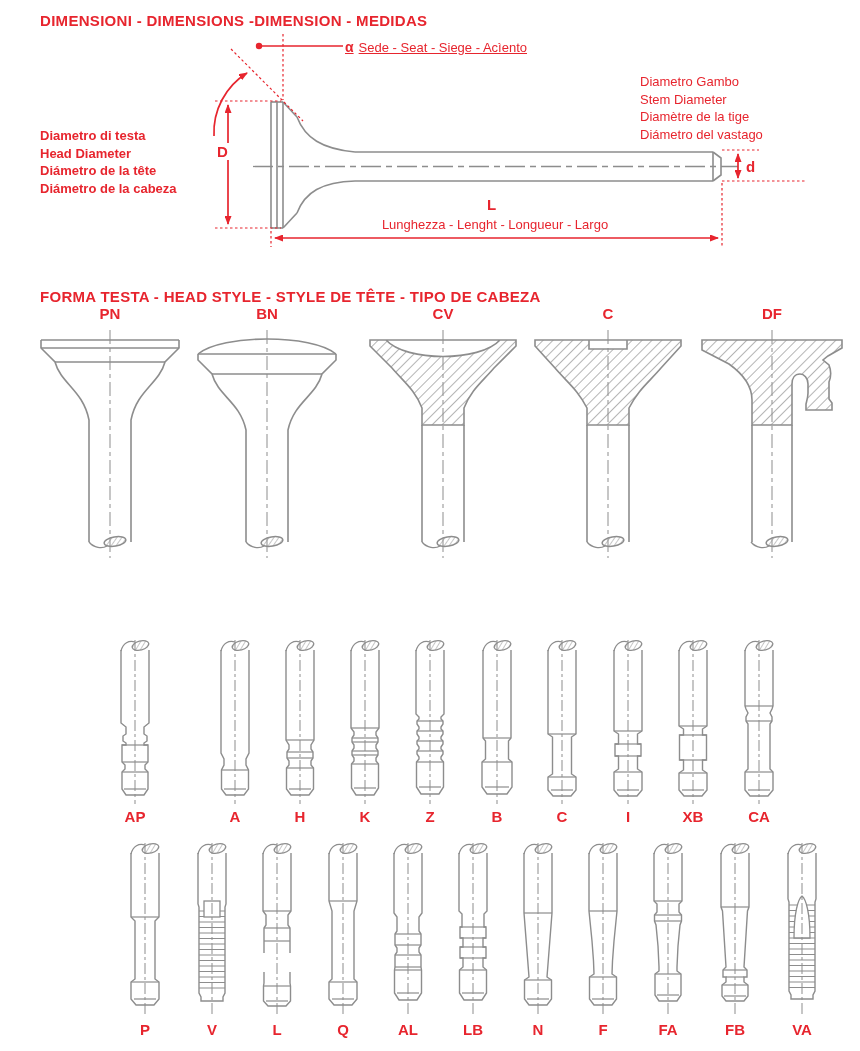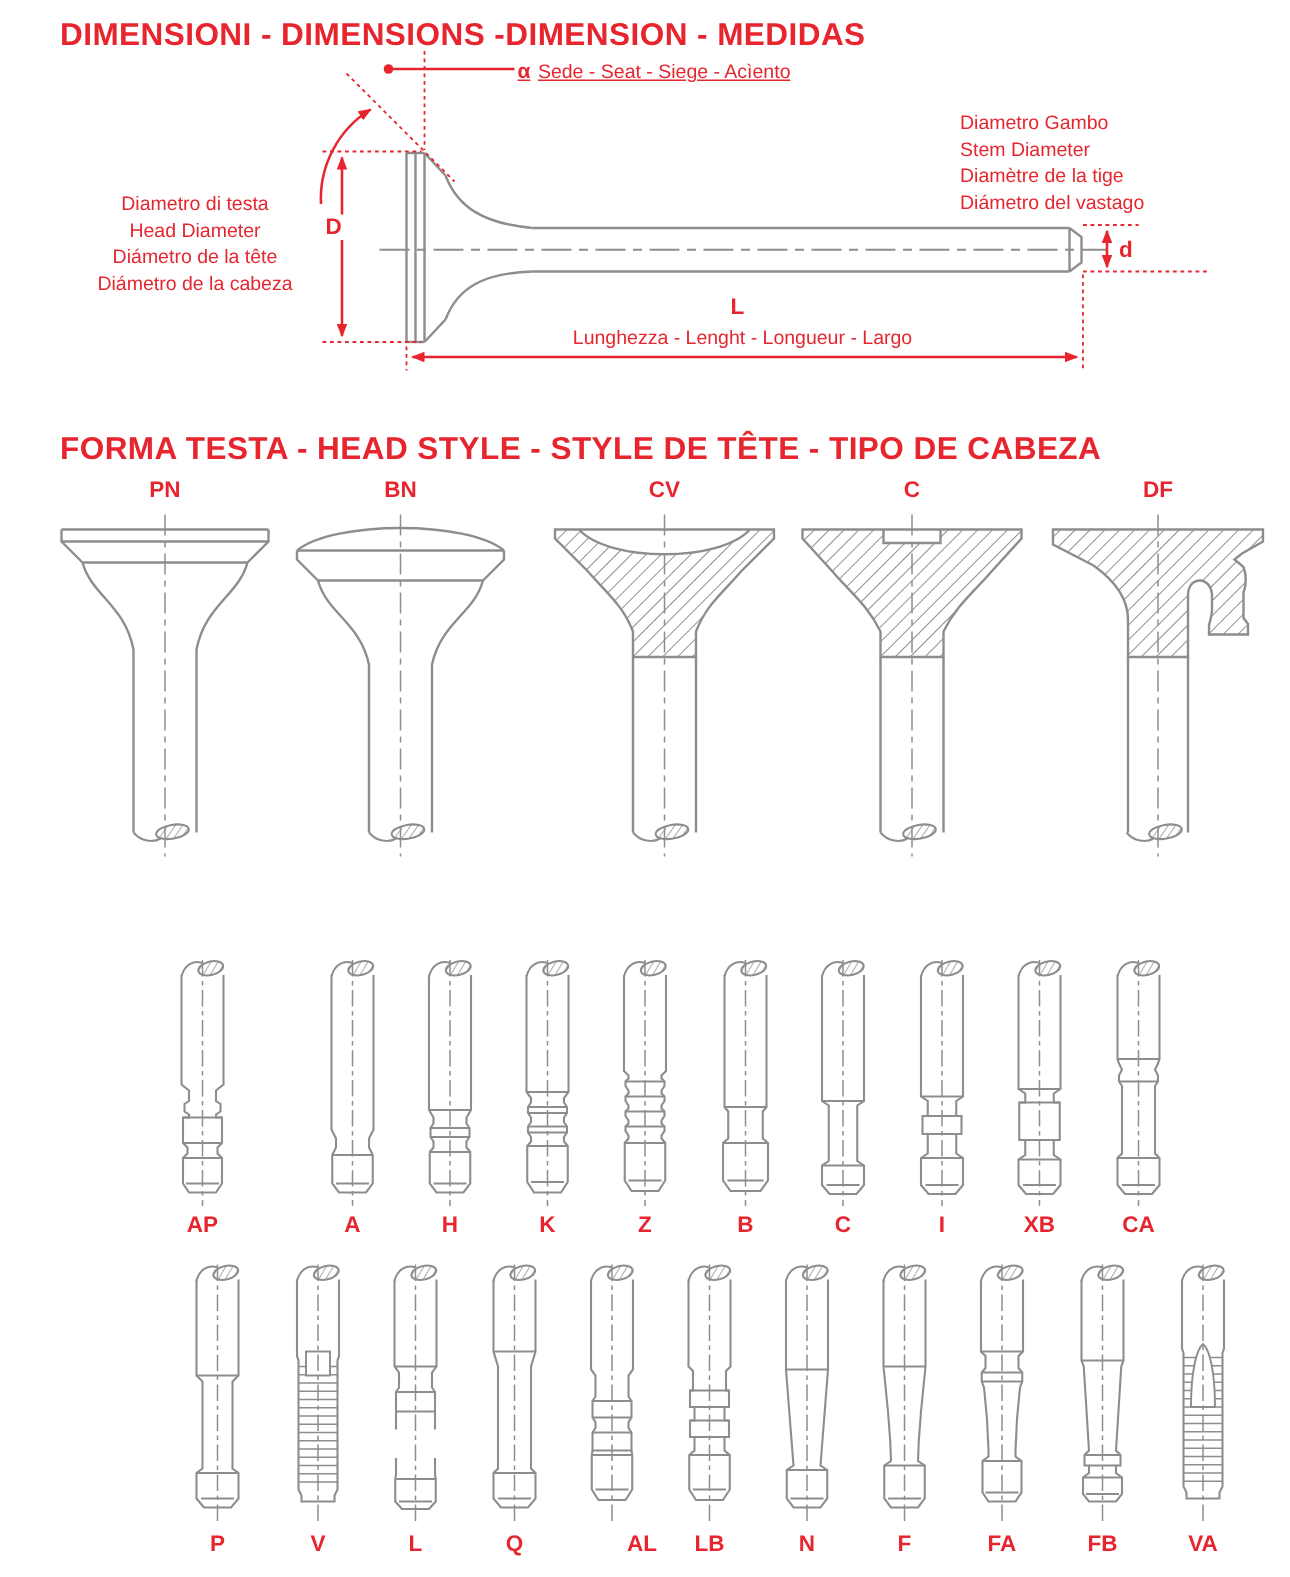--- a/index.html
+++ b/index.html
@@ -1,23 +1,23 @@
 <!DOCTYPE html>
 <html><head>
 <meta charset="utf-8">
 <style>
   html,body{margin:0;padding:0;background:#fff;}
   body{font-family:"Liberation Sans",sans-serif;}
   #page{position:relative;width:860px;height:1051px;background:#fff;overflow:hidden;}
   .abs{position:absolute;}
-  .sec-title{font-size:21px;font-weight:700;letter-spacing:.3px;color:#e7252e;white-space:nowrap;}
+  .sec-title{font-size:15px;font-weight:700;letter-spacing:.3px;color:#e7252e;white-space:nowrap;}
   .dim-label{font-size:13px;color:#e7252e;line-height:17.5px;white-space:nowrap;z-index:2;}
   .dim-sym{font-size:15px;font-weight:700;color:#e7252e;background:#fff;padding:0 2px;z-index:2;}
   .fig-col{position:absolute;text-align:center;}
-  .fig-label{font-size:15px;font-weight:700;color:#e7252e;line-height:16px;margin-top:13px;}
+  .fig-label{font-size:15px;font-weight:700;color:#e7252e;line-height:16px;}
   .head-label{margin-bottom:6px;}
   .stem-label{margin-top:3px;}
   svg{display:block;margin:0 auto;}
   #defs-svg{position:absolute;width:0;height:0;}
 </style>
 </head>
 <body>
 
 <svg id="defs-svg">
   <defs>
@@ -71,21 +71,21 @@
       <path d="M722,183 V247" stroke-width="1.2" stroke-dasharray="2.5 2.5"></path>
       <path d="M275,238 H718" stroke-width="1.7" marker-start="url(#arr)" marker-end="url(#arr)"></path>
     </g>
     <circle cx="259" cy="46" r="3.2" fill="#e7252e" stroke="none"></circle>
   </svg>
 
   <div class="abs dim-label" style="left:345px;top:39px;text-decoration:underline;">
     <span style="font-weight:700;font-size:14px;margin-right:5px;">α</span><span>Sede - Seat - Siege - Acìento</span>
   </div>
 
-  <div class="abs dim-label" style="left:40px;top:127px;width:180px;text-align:center;">
+  <div class="abs dim-label" style="left:40px;top:127px;width:180px;text-align:left;font-weight:bold;">
     <div>Diametro di testa</div>
     <div>Head Diameter</div>
     <div>Diámetro de la tête</div>
     <div>Diámetro de la cabeza</div>
   </div>
 
   <div class="abs dim-label" style="left:640px;top:73px;width:190px;text-align:left;">
     <div>Diametro Gambo</div>
     <div>Stem Diameter</div>
     <div>Diamètre de la tige</div>
@@ -355,21 +355,21 @@
           <path d="M16,12 L16,60 L19,70 L19,138 L16,141 L16,158 L21,164 L39,164 L44,158 L44,141 L41,138 L41,70 L44,60 L44,12" fill="none" stroke="#8d8d8d" stroke-width="1.4"></path>
           <line x1="16" x2="44" y1="60" y2="60" stroke="#8d8d8d" stroke-width="1.2"></line>
           <line x1="16" x2="44" y1="141" y2="141" stroke="#8d8d8d" stroke-width="1.2"></line>
           <line x1="19" x2="41" y1="158" y2="158" stroke="#8d8d8d" stroke-width="1.2"></line>
           <path d="M16,13 C18,5 24,2 30,4" fill="none" stroke="#8d8d8d" stroke-width="1.3"></path>
           <ellipse cx="35.5" cy="7.5" rx="8.5" ry="4.5" transform="rotate(-14 35.5 7.5)" fill="url(#hp)" stroke="#8d8d8d" stroke-width="1.3"></ellipse>
           <line x1="30" x2="30" y1="2" y2="176" stroke="#8d8d8d" stroke-width="1" stroke-dasharray="11 3 3 3"></line>
         </svg>
         <div class="fig-label stem-label">Q</div>
       </div>
-      <div class="fig-col" style="left: 378px; top: 841px; width: 60px; text-align: right;">
+      <div class="fig-col" style="left: 378px; top: 841px; width: 60px;">
         <svg width="60" height="178" viewBox="0 0 60 178">
           <path d="M16,12 L16,72 L19,76 L19,90 L17,93 L17,104 L19,107 L19,111 L17,114 L17,126 L16.5,129 L16.5,152 L21,159 L39,159 L43.5,152 L43.5,129 L43,126 L43,114 L41,111 L41,107 L43,104 L43,93 L41,90 L41,76 L44,72 L44,12" fill="none" stroke="#8d8d8d" stroke-width="1.4"></path>
           <line x1="17" x2="43" y1="93" y2="93" stroke="#8d8d8d" stroke-width="1.2"></line>
           <line x1="17" x2="43" y1="104" y2="104" stroke="#8d8d8d" stroke-width="1.2"></line>
           <line x1="17" x2="43" y1="114" y2="114" stroke="#8d8d8d" stroke-width="1.2"></line>
           <line x1="17" x2="43" y1="126" y2="126" stroke="#8d8d8d" stroke-width="1.2"></line>
           <line x1="16.5" x2="43.5" y1="129" y2="129" stroke="#8d8d8d" stroke-width="1.2"></line>
           <line x1="19" x2="41" y1="152" y2="152" stroke="#8d8d8d" stroke-width="1.2"></line>
           <path d="M16,13 C18,5 24,2 30,4" fill="none" stroke="#8d8d8d" stroke-width="1.3"></path>
           <ellipse cx="35.5" cy="7.5" rx="8.5" ry="4.5" transform="rotate(-14 35.5 7.5)" fill="url(#hp)" stroke="#8d8d8d" stroke-width="1.3"></ellipse>

